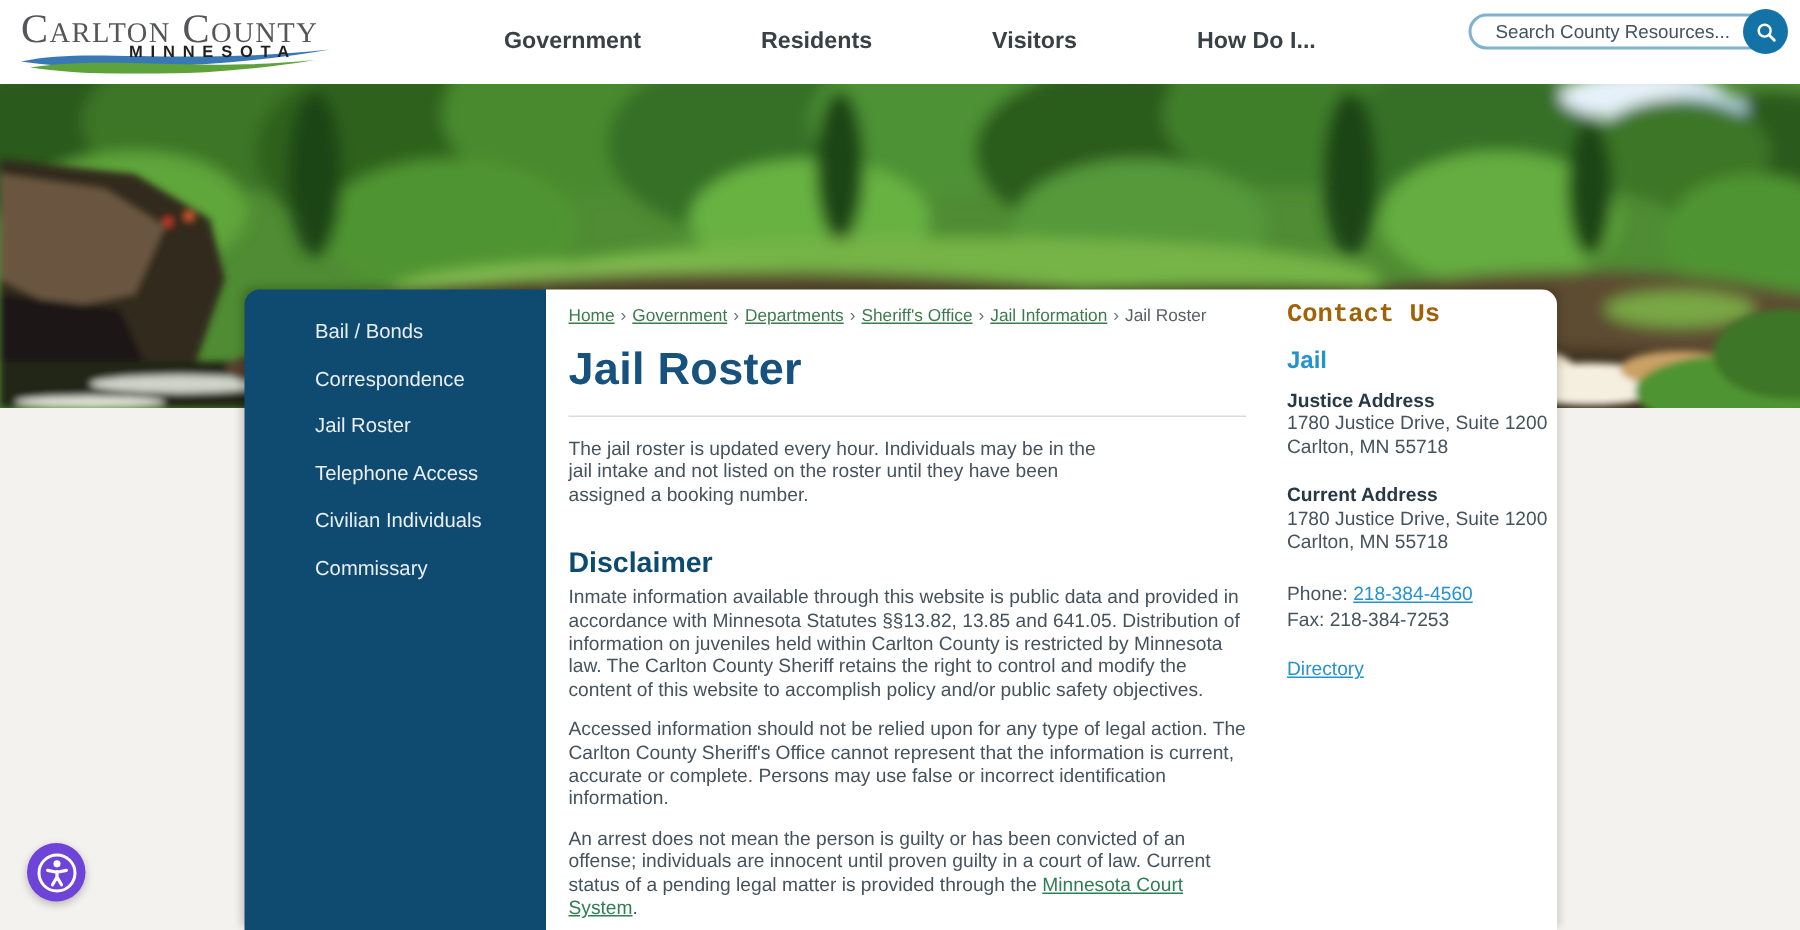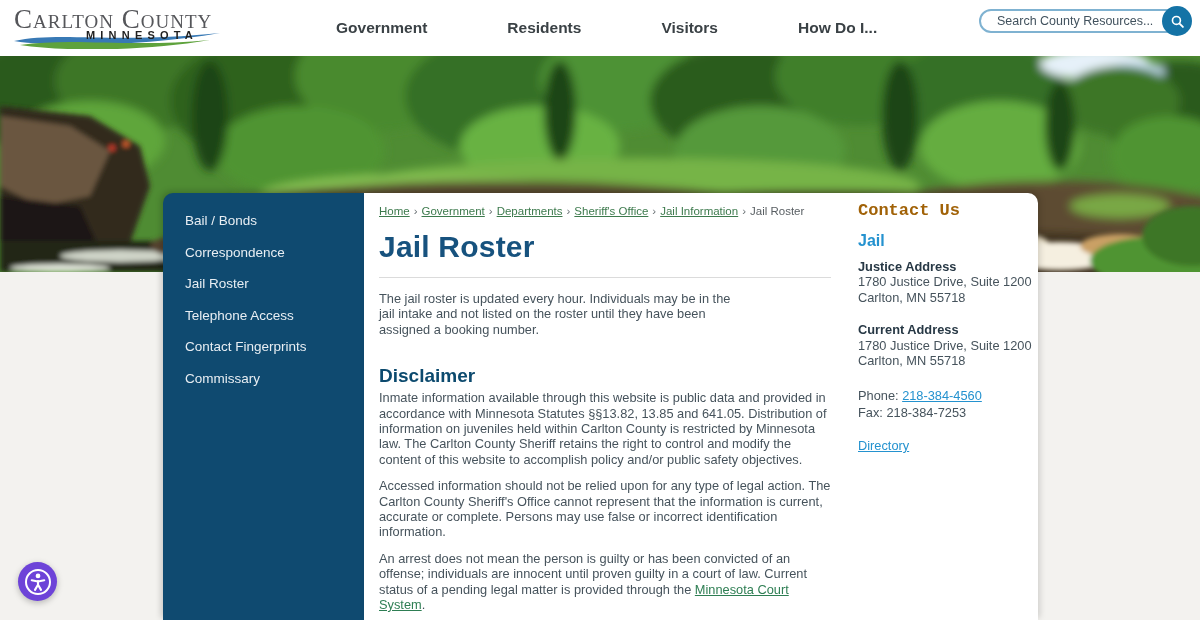--- a/index.html
+++ b/index.html
@@ -47,21 +47,21 @@
   }
 
   
   .hero { position:absolute; top:56px; left:0; width:1200px; height:216px; z-index:1; }
   .hero svg { display:block; }
 
   
   .sidebar {
     position:absolute; left:163px; top:193px; width:201px; height:427px;
     background:#0f4a70; border-radius:10px 0 0 0; z-index:10;
-    padding-top:12px; box-shadow:-2px -2px 6px rgba(0,0,0,.18);
+    padding-top:12px; box-shadow:-2px -2px 6px rgba(0,0,0,.18);padding-left:25px;
   }
   .side-item {
     display:block; padding:8px 22px; font-size:13.5px; color:#e8eef3;
     text-decoration:none; line-height:15.5px; cursor:pointer;
   }
 
   
   .card {
     position:absolute; left:364px; top:193px; width:674px; height:427px;
     background:#ffffff; border-radius:0 10px 0 0; z-index:10;
@@ -213,21 +213,21 @@
         <ellipse cx="1192" cy="180" rx="50" ry="30" fill="#3c7628"></ellipse>
       </g>
     </svg>
   </div>
 
   <aside class="sidebar">
     <a class="side-item">Bail / Bonds</a>
     <a class="side-item">Correspondence</a>
     <a class="side-item">Jail Roster</a>
     <a class="side-item">Telephone Access</a>
-    <a class="side-item">Contact Fingerprints</a>
+    <a class="side-item">Civilian Individuals</a>
     <a class="side-item">Commissary</a>
   </aside>
 
   <main class="card">
     <div class="main-col">
       <div class="breadcrumb">
         <a>Home</a><span class="crumb-sep">›</span><a>Government</a><span class="crumb-sep">›</span><a>Departments</a><span class="crumb-sep">›</span><a>Sheriff's Office</a><span class="crumb-sep">›</span><a>Jail Information</a><span class="crumb-sep">›</span><span>Jail Roster</span>
       </div>
 
       <h1 class="page-title">Jail Roster</h1>

